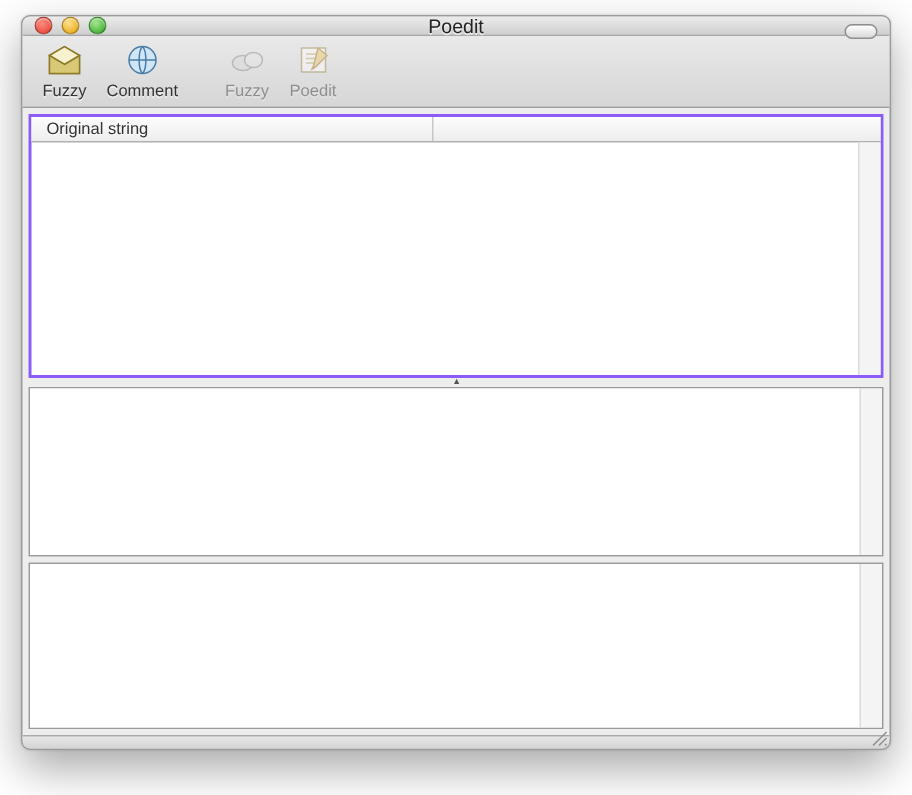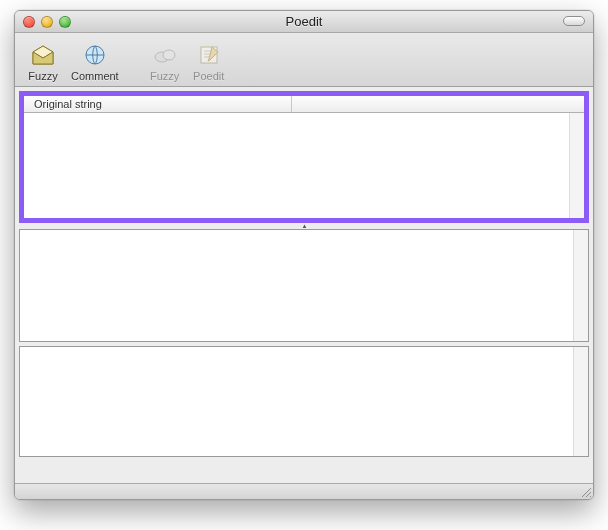--- a/index.html
+++ b/index.html
@@ -94,23 +94,23 @@
   .tb-item.disabled { opacity: 0.45; }
   .tb-sep { width: 18px; }
   .content {
     flex: 1;
     display: flex;
     flex-direction: column;
     padding: 4px 4px 4px 4px;
     gap: 0;
   }
   .list {
-    height: 132px;
-    background: #fff;
-    border: 5px solid #8b5cf6;
+    height: 176px;
+    background: #fff;
+    border: 2px solid #8b5cf6;
     display: flex;
     flex-direction: column;
   }
   .list-header {
     display: flex;
     height: 17px;
     background: linear-gradient(#fdfdfd, #ededed);
     border-bottom: 1px solid #b0b0b0;
   }
   .col {

